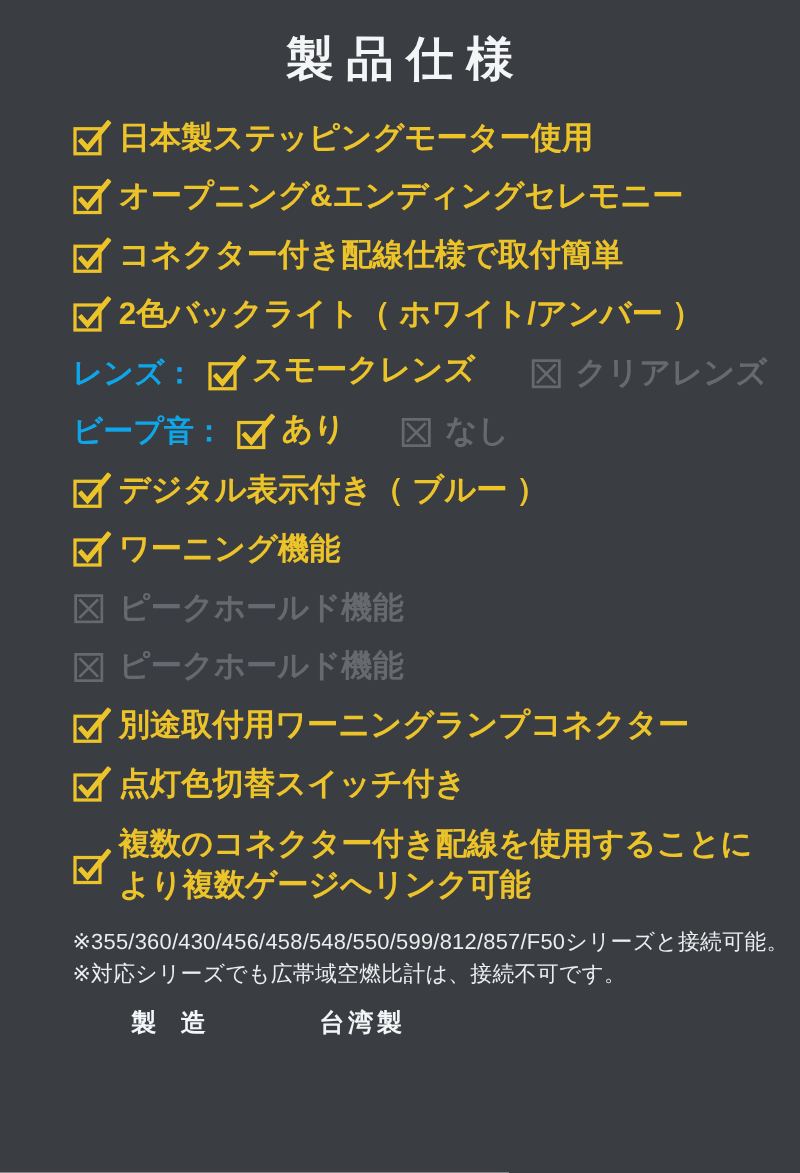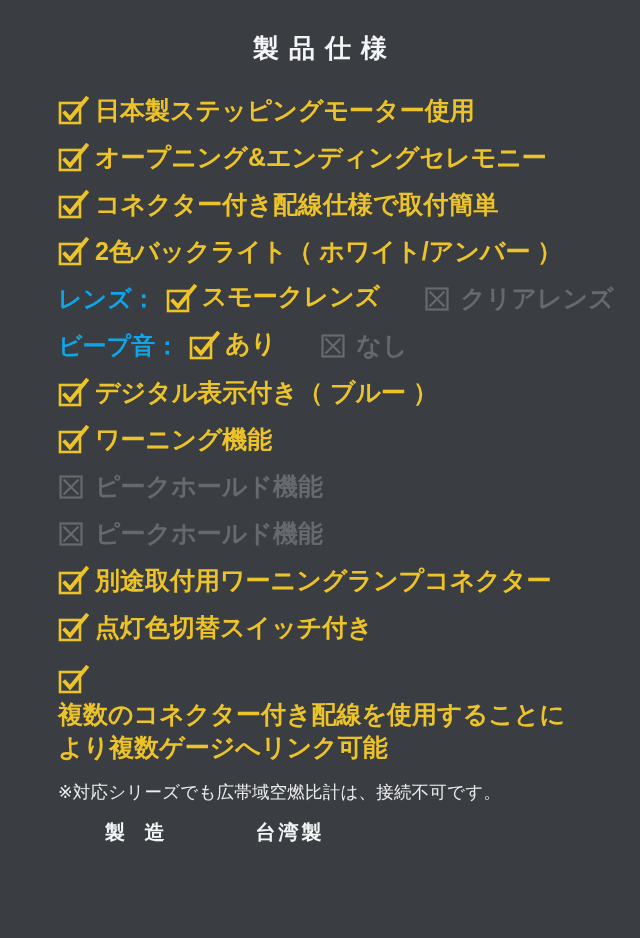--- a/index.html
+++ b/index.html
@@ -7,21 +7,21 @@
     width:640px;height:938px;
     background:#3a3d42;
     overflow:hidden;
     font-family:"Liberation Sans","DejaVu Sans",sans-serif;
     box-sizing:border-box;
   }
   .title{
     margin-top:24px;
     text-align:center;
     color:#f4f5f6;
-    font-size:26px;
+    font-size:38px;
     font-weight:bold;
     letter-spacing:10px;
     text-indent:10px;
     line-height:48px;
   }
   .rows{margin-top:15px;padding-left:58px;}
   .row{
     display:flex;align-items:center;
     height:47px;
     color:#edc32a;
@@ -30,21 +30,21 @@
     line-height:1;
   }
   .row.disabled{color:#66696e;}
   .icon-wrap{flex:0 0 37px;width:37px;display:flex;align-items:center;}
   .svg-checked{display:block;}
   .svg-unchecked{display:block;margin-left:1px;}
   .opt-label{color:#0ea5e9;font-weight:bold;font-size:24px;margin-right:10px;}
   .opt-group{display:flex;}
   .opt-group .icon-wrap{flex:0 0 36px;width:36px;}
   .opt-group.off{color:#66696e;margin-left:44px;}
-  .row.multi{height:auto;align-items:flex-start;padding:8px 0 6px 0;white-space:normal;flex-direction:column;}
+  .row.multi{height:auto;align-items:center;padding:8px 0 6px 0;white-space:normal;}
   .row.multi .icon-wrap{margin-top:2px;}
   .multi-text{line-height:33px;width:540px;}
   .notes{
     margin:9px 0 0 58px;
     color:#eceded;
     font-size:17.5px;
     line-height:26px;
     letter-spacing:0.2px;
   }
   .mfg{
@@ -218,20 +218,21 @@
           <rect x="2" y="7" width="20" height="20" fill="none" stroke="currentColor" stroke-width="2.6"></rect>
           <path d="M7 17 L12 22.5 L28.5 2.5" fill="none" stroke="currentColor" stroke-width="4" stroke-linecap="square"></path>
         </svg>
       </span>
       <span class="multi-text"><span>複数のコネクター付き配線を使用することに</span><br><span>より複数ゲージへリンク可能</span></span>
     </div>
 
   </div>
 
   <div class="notes">
+    <div>※355/360/430/456/458/548/550/599/812/857/F50シリーズと接続可能。</div>
     <div>※対応シリーズでも広帯域空燃比計は、接続不可です。</div>
   </div>
 
   <div class="mfg">
     <span>製 造</span>
     <span class="mfg-value">台湾製</span>
   </div>
 
 </div>
 

